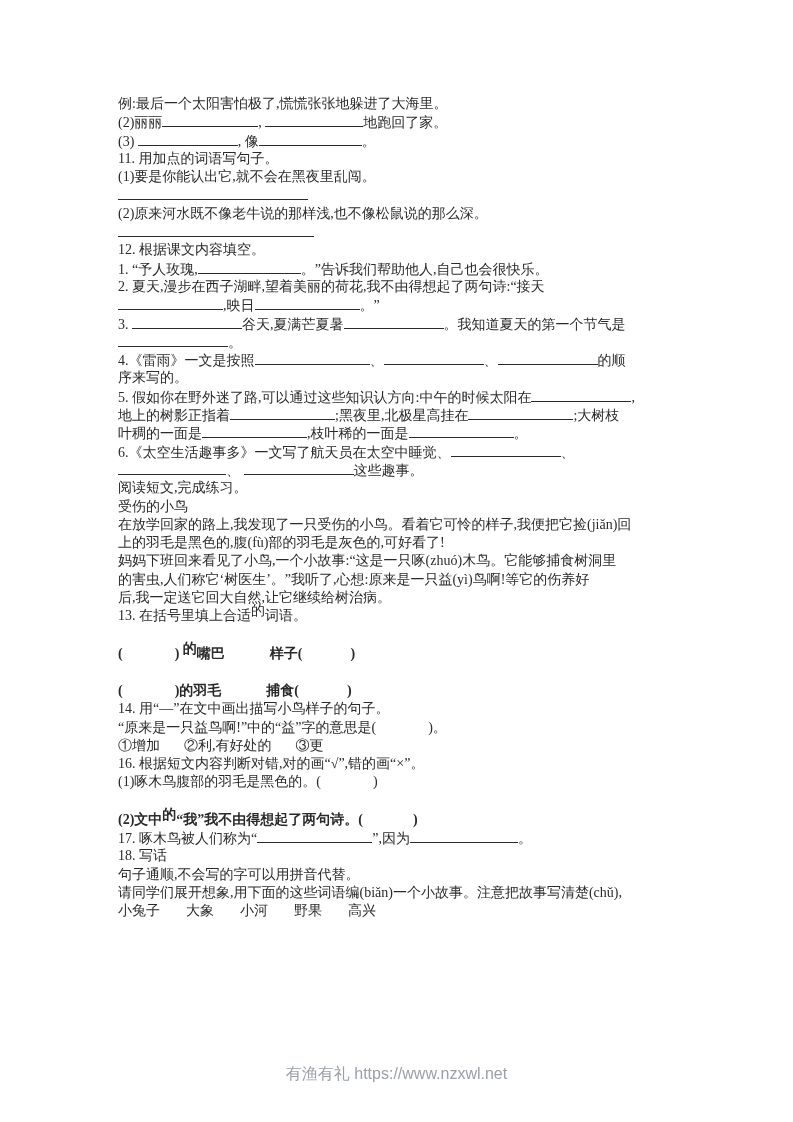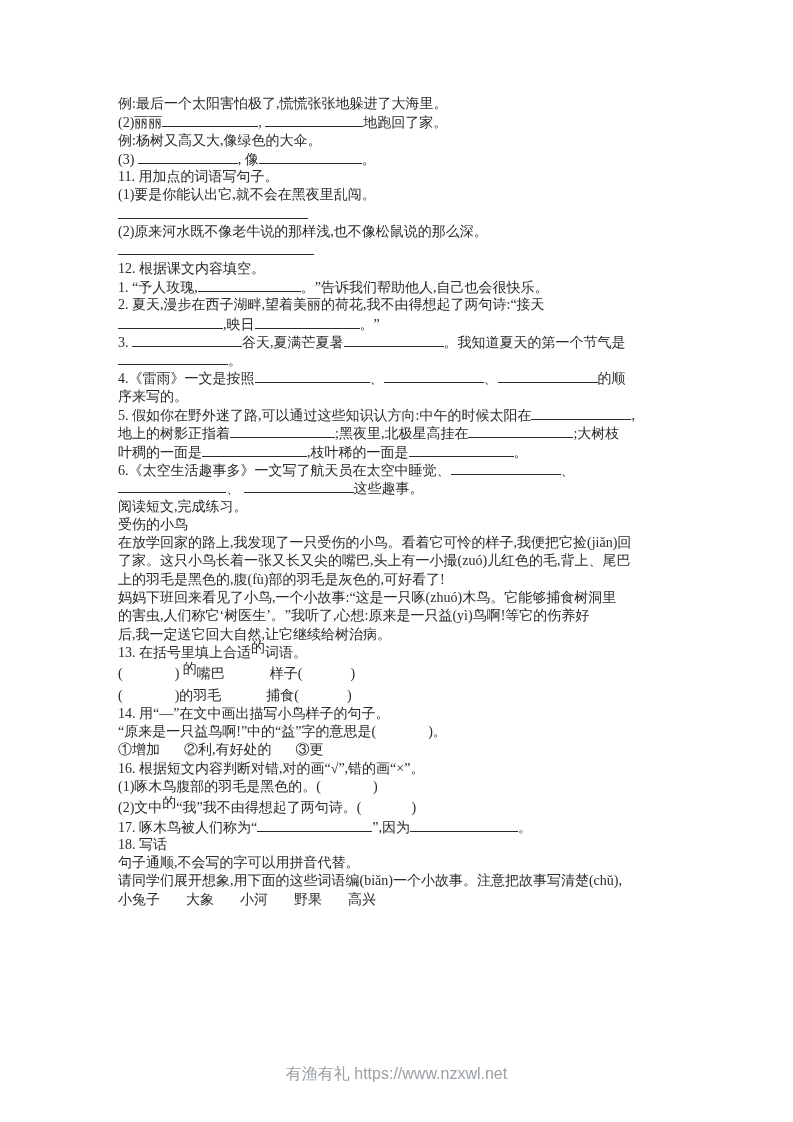--- a/index.html
+++ b/index.html
@@ -17,21 +17,21 @@
     top:95px;
     width:570px;
     font-size:14px;
     line-height:18.3px;
     color:#2a2a2a;
   }
   .line{
     height:18.3px;
     white-space:pre;
   }
-  .line.gap-before{margin-top:3px;}
+  .line.gap-before{margin-top:19px;font-weight:bold;}
   .blank{
     display:inline-block;
     height:13px;
     border-bottom:1px solid #2a2a2a;
     vertical-align:baseline;
   }
   .gap{display:inline-block;}
   .sup{position:relative;top:-5px;}
   .footer{
     position:absolute;
@@ -44,21 +44,20 @@
     color:#9aa0a6;
   }
 </style>
 </head>
 <body>
 
 <div class="page">
   <div class="sheet" style="color: rgb(42, 42, 42);">
       <div class="line"><span>例:最后一个太阳害怕极了,慌慌张张地躲进了大海里。</span></div>
       <div class="line"><span>(2)丽丽</span><span class="blank" style="width: 96px; border-bottom-color: rgb(42, 42, 42);"></span><span>, </span><span class="blank" style="width: 98px; border-bottom-color: rgb(42, 42, 42);"></span><span>地跑回了家。</span></div>
-      <div class="line"><span>例:杨树又高又大,像绿色的大伞。</span></div>
       <div class="line"><span>(3) </span><span class="blank" style="width: 100px; border-bottom-color: rgb(42, 42, 42);"></span><span>, 像</span><span class="blank" style="width: 103px; border-bottom-color: rgb(42, 42, 42);"></span><span>。</span></div>
       <div class="line"><span>11. 用加点的词语写句子。</span></div>
       <div class="line"><span>(1)要是你能认出它,就不会在黑夜里乱闯。</span></div>
       <div class="line"><span class="blank" style="width: 190px; border-bottom-color: rgb(42, 42, 42);"></span></div>
       <div class="line"><span>(2)原来河水既不像老牛说的那样浅,也不像松鼠说的那么深。</span></div>
       <div class="line"><span class="blank" style="width: 196px; border-bottom-color: rgb(42, 42, 42);"></span></div>
       <div class="line"><span>12. 根据课文内容填空。</span></div>
       <div class="line"><span>1. “予人玫瑰,</span><span class="blank" style="width: 103px; border-bottom-color: rgb(42, 42, 42);"></span><span>。”告诉我们帮助他人,自己也会很快乐。</span></div>
       <div class="line"><span>2. 夏天,漫步在西子湖畔,望着美丽的荷花,我不由得想起了两句诗:“接天</span></div>
       <div class="line"><span class="blank" style="width: 105px; border-bottom-color: rgb(42, 42, 42);"></span><span>,映日</span><span class="blank" style="width: 105px; border-bottom-color: rgb(42, 42, 42);"></span><span>。”</span></div>
@@ -67,21 +66,20 @@
       <div class="line"><span>4.《雷雨》一文是按照</span><span class="blank" style="width: 115px; border-bottom-color: rgb(42, 42, 42);"></span><span>、</span><span class="blank" style="width: 100px; border-bottom-color: rgb(42, 42, 42);"></span><span>、</span><span class="blank" style="width: 100px; border-bottom-color: rgb(42, 42, 42);"></span><span>的顺</span></div>
       <div class="line"><span>序来写的。</span></div>
       <div class="line"><span>5. 假如你在野外迷了路,可以通过这些知识认方向:中午的时候太阳在</span><span class="blank" style="width: 100px; border-bottom-color: rgb(42, 42, 42);"></span><span>,</span></div>
       <div class="line"><span>地上的树影正指着</span><span class="blank" style="width: 105px; border-bottom-color: rgb(42, 42, 42);"></span><span>;黑夜里,北极星高挂在</span><span class="blank" style="width: 105px; border-bottom-color: rgb(42, 42, 42);"></span><span>;大树枝</span></div>
       <div class="line"><span>叶稠的一面是</span><span class="blank" style="width: 105px; border-bottom-color: rgb(42, 42, 42);"></span><span>,枝叶稀的一面是</span><span class="blank" style="width: 105px; border-bottom-color: rgb(42, 42, 42);"></span><span>。</span></div>
       <div class="line"><span>6.《太空生活趣事多》一文写了航天员在太空中睡觉、</span><span class="blank" style="width: 110px; border-bottom-color: rgb(42, 42, 42);"></span><span>、</span></div>
       <div class="line"><span class="blank" style="width: 108px; border-bottom-color: rgb(42, 42, 42);"></span><span>、 </span><span class="blank" style="width: 110px; border-bottom-color: rgb(42, 42, 42);"></span><span>这些趣事。</span></div>
       <div class="line"><span>阅读短文,完成练习。</span></div>
       <div class="line"><span>受伤的小鸟</span></div>
       <div class="line"><span>在放学回家的路上,我发现了一只受伤的小鸟。看着它可怜的样子,我便把它捡(jiǎn)回</span></div>
-      <div class="line"><span>了家。这只小鸟长着一张又长又尖的嘴巴,头上有一小撮(zuó)儿红色的毛,背上、尾巴</span></div>
       <div class="line"><span>上的羽毛是黑色的,腹(fù)部的羽毛是灰色的,可好看了!</span></div>
       <div class="line"><span>妈妈下班回来看见了小鸟,一个小故事:“这是一只啄(zhuó)木鸟。它能够捕食树洞里</span></div>
       <div class="line"><span>的害虫,人们称它‘树医生’。”我听了,心想:原来是一只益(yì)鸟啊!等它的伤养好</span></div>
       <div class="line"><span>后,我一定送它回大自然,让它继续给树治病。</span></div>
       <div class="line"><span>13. 在括号里填上合适</span><span class="sup">的</span><span>词语。</span></div>
       <div class="line gap-before"><span>(</span><span class="gap" style="width: 52px;"></span><span>) </span><span class="sup">的</span><span>嘴巴</span><span class="gap" style="width: 45px;"></span><span>样子(</span><span class="gap" style="width: 48px;"></span><span>)</span></div>
       <div class="line gap-before"><span>(</span><span class="gap" style="width: 52px;"></span><span>)的羽毛</span><span class="gap" style="width: 45px;"></span><span>捕食(</span><span class="gap" style="width: 48px;"></span><span>)</span></div>
       <div class="line"><span>14. 用“—”在文中画出描写小鸟样子的句子。</span></div>
       <div class="line"><span>“原来是一只益鸟啊!”中的“益”字的意思是(</span><span class="gap" style="width: 52px;"></span><span>)。</span></div>
       <div class="line"><span>①增加</span><span class="gap" style="width: 24px;"></span><span>②利,有好处的</span><span class="gap" style="width: 24px;"></span><span>③更</span></div>

